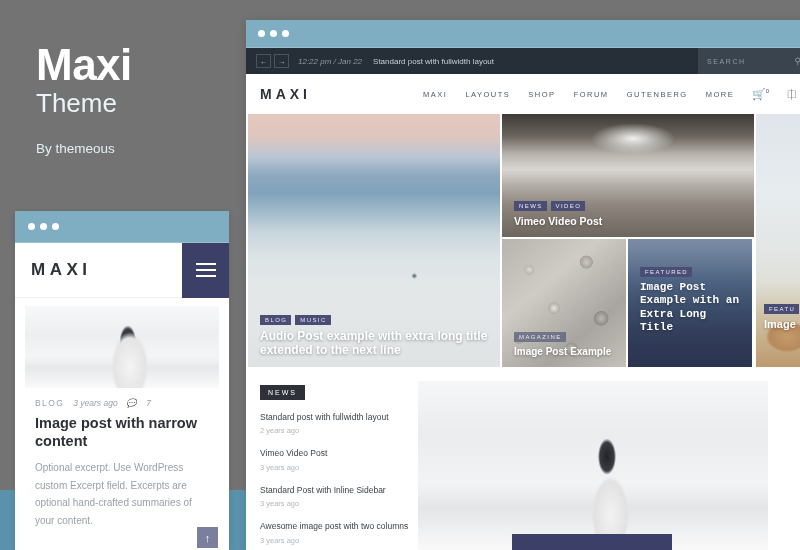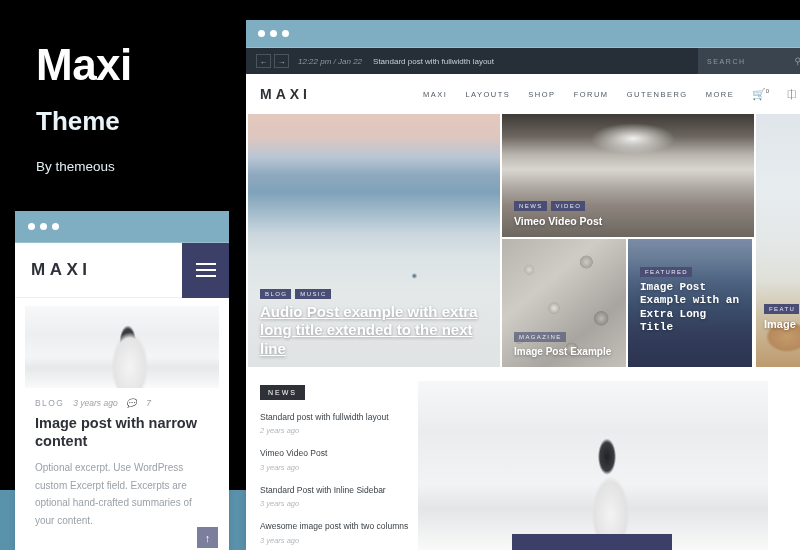--- a/index.html
+++ b/index.html
@@ -2,31 +2,31 @@
 <html><head>
 <meta charset="utf-8">
 <style>
   * { box-sizing: border-box; margin: 0; padding: 0; }
   html, body {
     width: 800px; height: 550px;
     overflow: hidden;
     font-family: "Liberation Sans", sans-serif;
     background: #5a92ab;
   }
-  #stage { position: relative; width: 800px; height: 490px; background: #000000; }
+  #stage { position: relative; width: 800px; height: 490px; background: #737373; }
 
   
   .brand { position: absolute; left: 36px; top: 42px; width: 200px; }
   .brand-title {
     font-size: 44px; font-weight: bold; color: #ffffff;
     letter-spacing: -0.5px; line-height: 1.05;
   }
   .brand-sub {
-    font-size: 26px; color: #eaf3f7; font-weight: 700;
-    margin-top: 18px; letter-spacing: 0px;
+    font-size: 26px; color: #eaf3f7; font-weight: 400;
+    margin-top: 0; letter-spacing: 0px;
   }
   .brand-author {
     font-size: 13.5px; color: #e4eff4; margin-top: 22px; font-weight: 400;
   }
 
   
   .mobile {
     position: absolute; left: 15px; top: 211px; width: 214px; height: 339px;
     background: #ffffff;
     box-shadow: 0 1px 6px rgba(0,0,0,0.12);
@@ -144,21 +144,21 @@
     color: #ffffff; font-weight: bold; line-height: 1.22;
     text-shadow: 0 1px 3px rgba(0,0,0,0.35);
   }
   .t-hero { width: 252px; height: 253px;
     background:
       radial-gradient(circle 3px at 66% 64%, #3d5b6e 0%, rgba(61,91,110,0) 100%),
       linear-gradient(180deg,#e3c9bd 0%,#dfc6bf 9%,#b9c6d4 17%,#8fa9bf 24%,
         #7fa2ba 31%,#a3bccb 39%,#c9d6dd 47%,#dde4e6 57%,#e4e8e8 72%,#dfe3e3 100%),
       linear-gradient(90deg,#dcd2cc 0%,#cfd6dd 50%,#c9d2da 100%);
   }
-  .t-hero .tile-title { font-size: 15px; text-decoration: underline; }
+  .t-hero .tile-title { font-size: 12px; }
   .t-wave { width: 252px; height: 123px;
     background:
       radial-gradient(ellipse 60px 22px at 52% 20%, #f2f2f0 0%, rgba(242,242,240,0) 70%),
       linear-gradient(180deg,#3e3a36 0%,#6b655e 18%,#b9b4ae 33%,#d9d6d1 45%,
         #b4aea8 58%,#8d857e 74%,#6d665f 100%),
       linear-gradient(90deg,#4a453f 0%,#9a948d 40%,#b9b3ac 70%,#5d5752 100%);
   }
   .t-wave .tile-title { font-size: 10.5px; }
   .t-pebble { width: 124px; height: 128px;
     background:
@@ -190,21 +190,21 @@
   
   .lower { display: flex; padding: 14px 2px 0 2px; gap: 4px; }
   .widget { width: 162px; padding-left: 12px; }
   .w-badge {
     display: inline-block; background: #2e3238; color: #fff;
     font-size: 7px; letter-spacing: 2px; padding: 4px 8px;
   }
   .w-list { margin-top: 12px; }
   .w-item { margin-bottom: 13px; }
   .w-item .t { font-size: 8.5px; color: #3b4248; line-height: 1.35; }
-  .w-item .d { font-size: 7.5px; color: #b2b8bd; font-style: italic; margin-top: 3px; }
+  .w-item .d { font-size: 7.5px; color: #b2b8bd; margin-top: 3px; }
   .bigimg {
     width: 350px; height: 172px; margin-left: 4px;
     background:
       radial-gradient(ellipse 26px 54px at 55% 78%, #f3f3f3 0%, #e2e2e2 62%, rgba(226,226,226,0) 72%),
       radial-gradient(ellipse 13px 26px at 54% 44%, #222327 0%, #3a3c41 55%, rgba(58,60,65,0) 70%),
       linear-gradient(180deg,#f6f7f8 0%,#eaecee 30%,#f2f3f4 60%,#e3e5e7 74%,#fbfbfb 100%),
       linear-gradient(90deg,#c4c8cc 0%,#eef0f1 20%,#ffffff 50%,#f1f2f3 80%,#d2d6d9 100%);
   }
   .navybar {
     position: absolute; left: 266px; bottom: 0; width: 160px; height: 16px;

